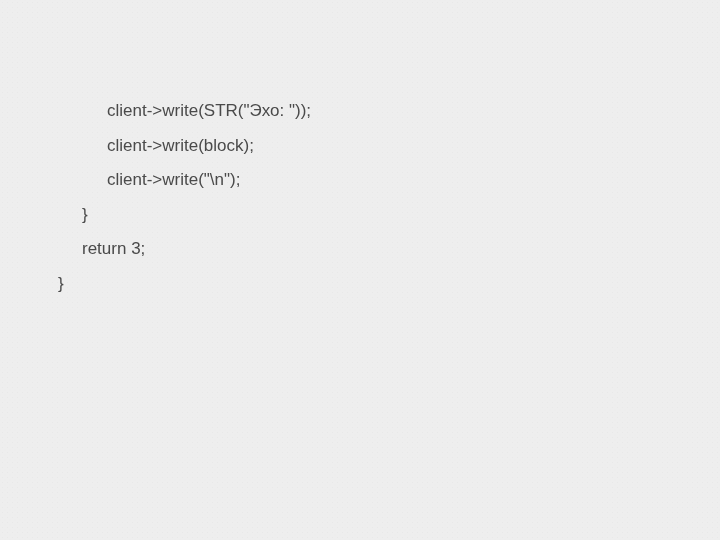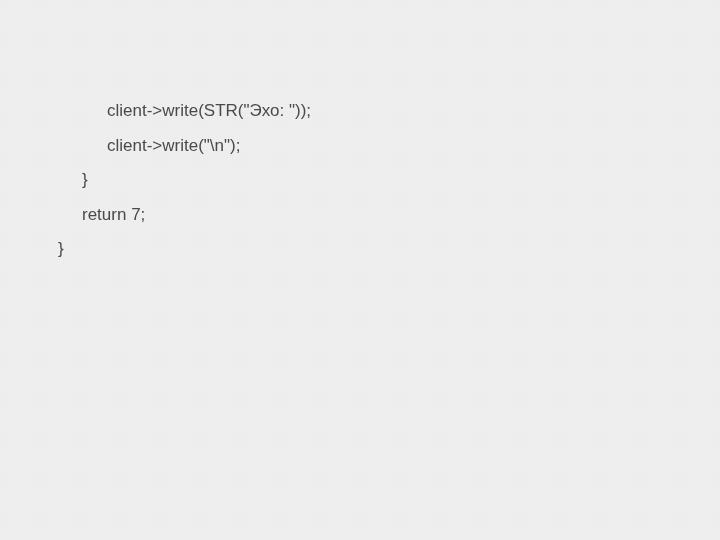--- a/index.html
+++ b/index.html
@@ -32,17 +32,18 @@
   }
   .indent-1 { padding-left: 22px; }
   .indent-2 { padding-left: 46px; }
   .indent-3 { padding-left: 71px; }
 </style>
 </head>
 <body>
 
 <div class="slide">
   <div class="line indent-3">client-&gt;write(STR("Эхо: "));</div>
+  <div class="line indent-3">client-&gt;write(block);</div>
   <div class="line indent-3">client-&gt;write("\n");</div>
   <div class="line indent-2">}</div>
-  <div class="line indent-2">return 7;</div>
+  <div class="line indent-2">return 3;</div>
   <div class="line indent-1">}</div>
 </div>
 
 </body></html>

